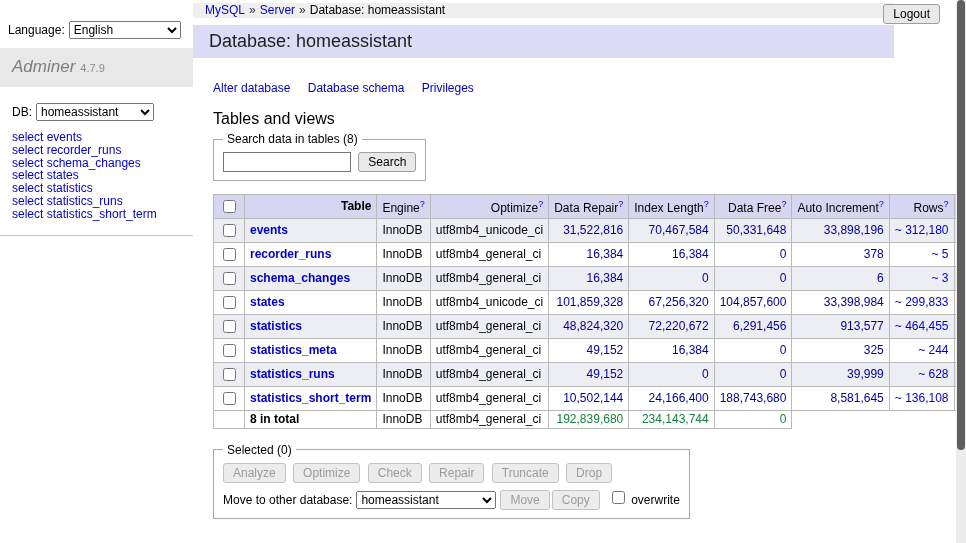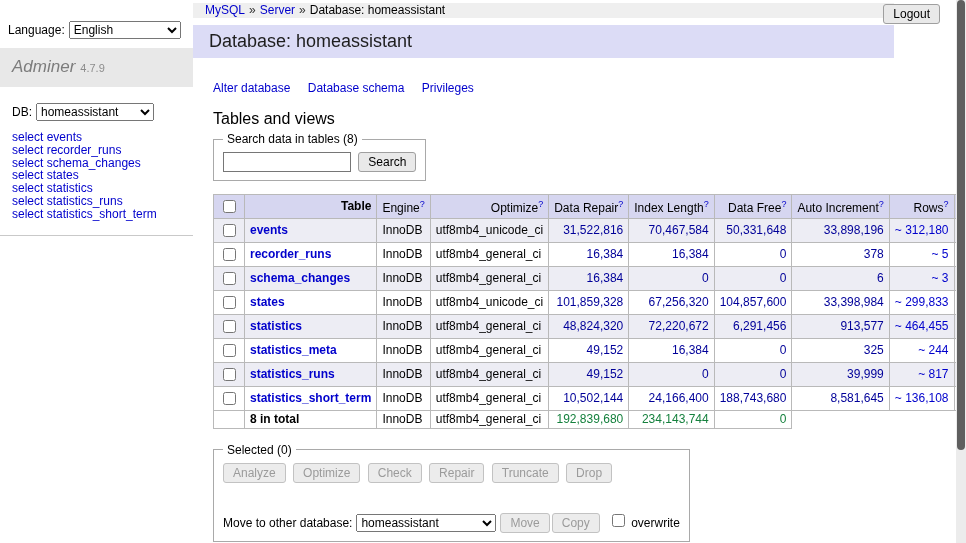--- a/index.html
+++ b/index.html
@@ -64,21 +64,21 @@
   .tables tbody tr.data:nth-child(odd) { background:#ededf4; }
   .tables tr.total-row td { background:#fff; }
   .tables tr.total-row td.total-label { font-weight:bold; }
   .tables tr.total-row td.num { color:#15803d; }
   .col-table { width:118px; } .col-engine { width:46px; } .col-collation { width:102px; }
   .col-dlen { width:72px; } .col-ilen { width:76px; } .col-dfree { width:64px; }
   .col-ai { width:84px; } .col-rows { width:56px; } .col-comment { width:54px; }
 
   .selected-fs { margin-top:14px; }
   .sel-buttons button { margin-right:4px; }
-  .move-row { margin-top:28px; }
+  .move-row { margin-top:5px; }
   .move-row select { width:140px; margin:0 4px; }
   .move-row button { margin-right:2px; }
   .overwrite { margin-left:6px; }
 
   
   .scrollbar { position:absolute; right:0; top:0; width:10px; height:543px; background:#ececec; }
   .scrollbar .thumb { position:absolute; top:0; left:1px; width:8px; height:450px; background:#5f5f5f; border-radius:4px; }
 </style>
 </head>
 <body>
@@ -226,21 +226,21 @@
           </tr>
           <tr class="data">
             <td class="check-col"><input type="checkbox" style=""></td>
             <td class="name-cell"><a href="#">statistics_runs</a></td>
             <td>InnoDB</td>
             <td>utf8mb4_general_ci</td>
             <td class="num">49,152</td>
             <td class="num">0</td>
             <td class="num">0</td>
             <td class="num">39,999</td>
-            <td class="num"><a href="#">~ 817</a></td>
+            <td class="num"><a href="#">~ 628</a></td>
             <td></td>
           </tr>
           <tr class="data">
             <td class="check-col"><input type="checkbox" style=""></td>
             <td class="name-cell"><a href="#">statistics_short_term</a></td>
             <td>InnoDB</td>
             <td>utf8mb4_general_ci</td>
             <td class="num">10,502,144</td>
             <td class="num">24,166,400</td>
             <td class="num">188,743,680</td>

